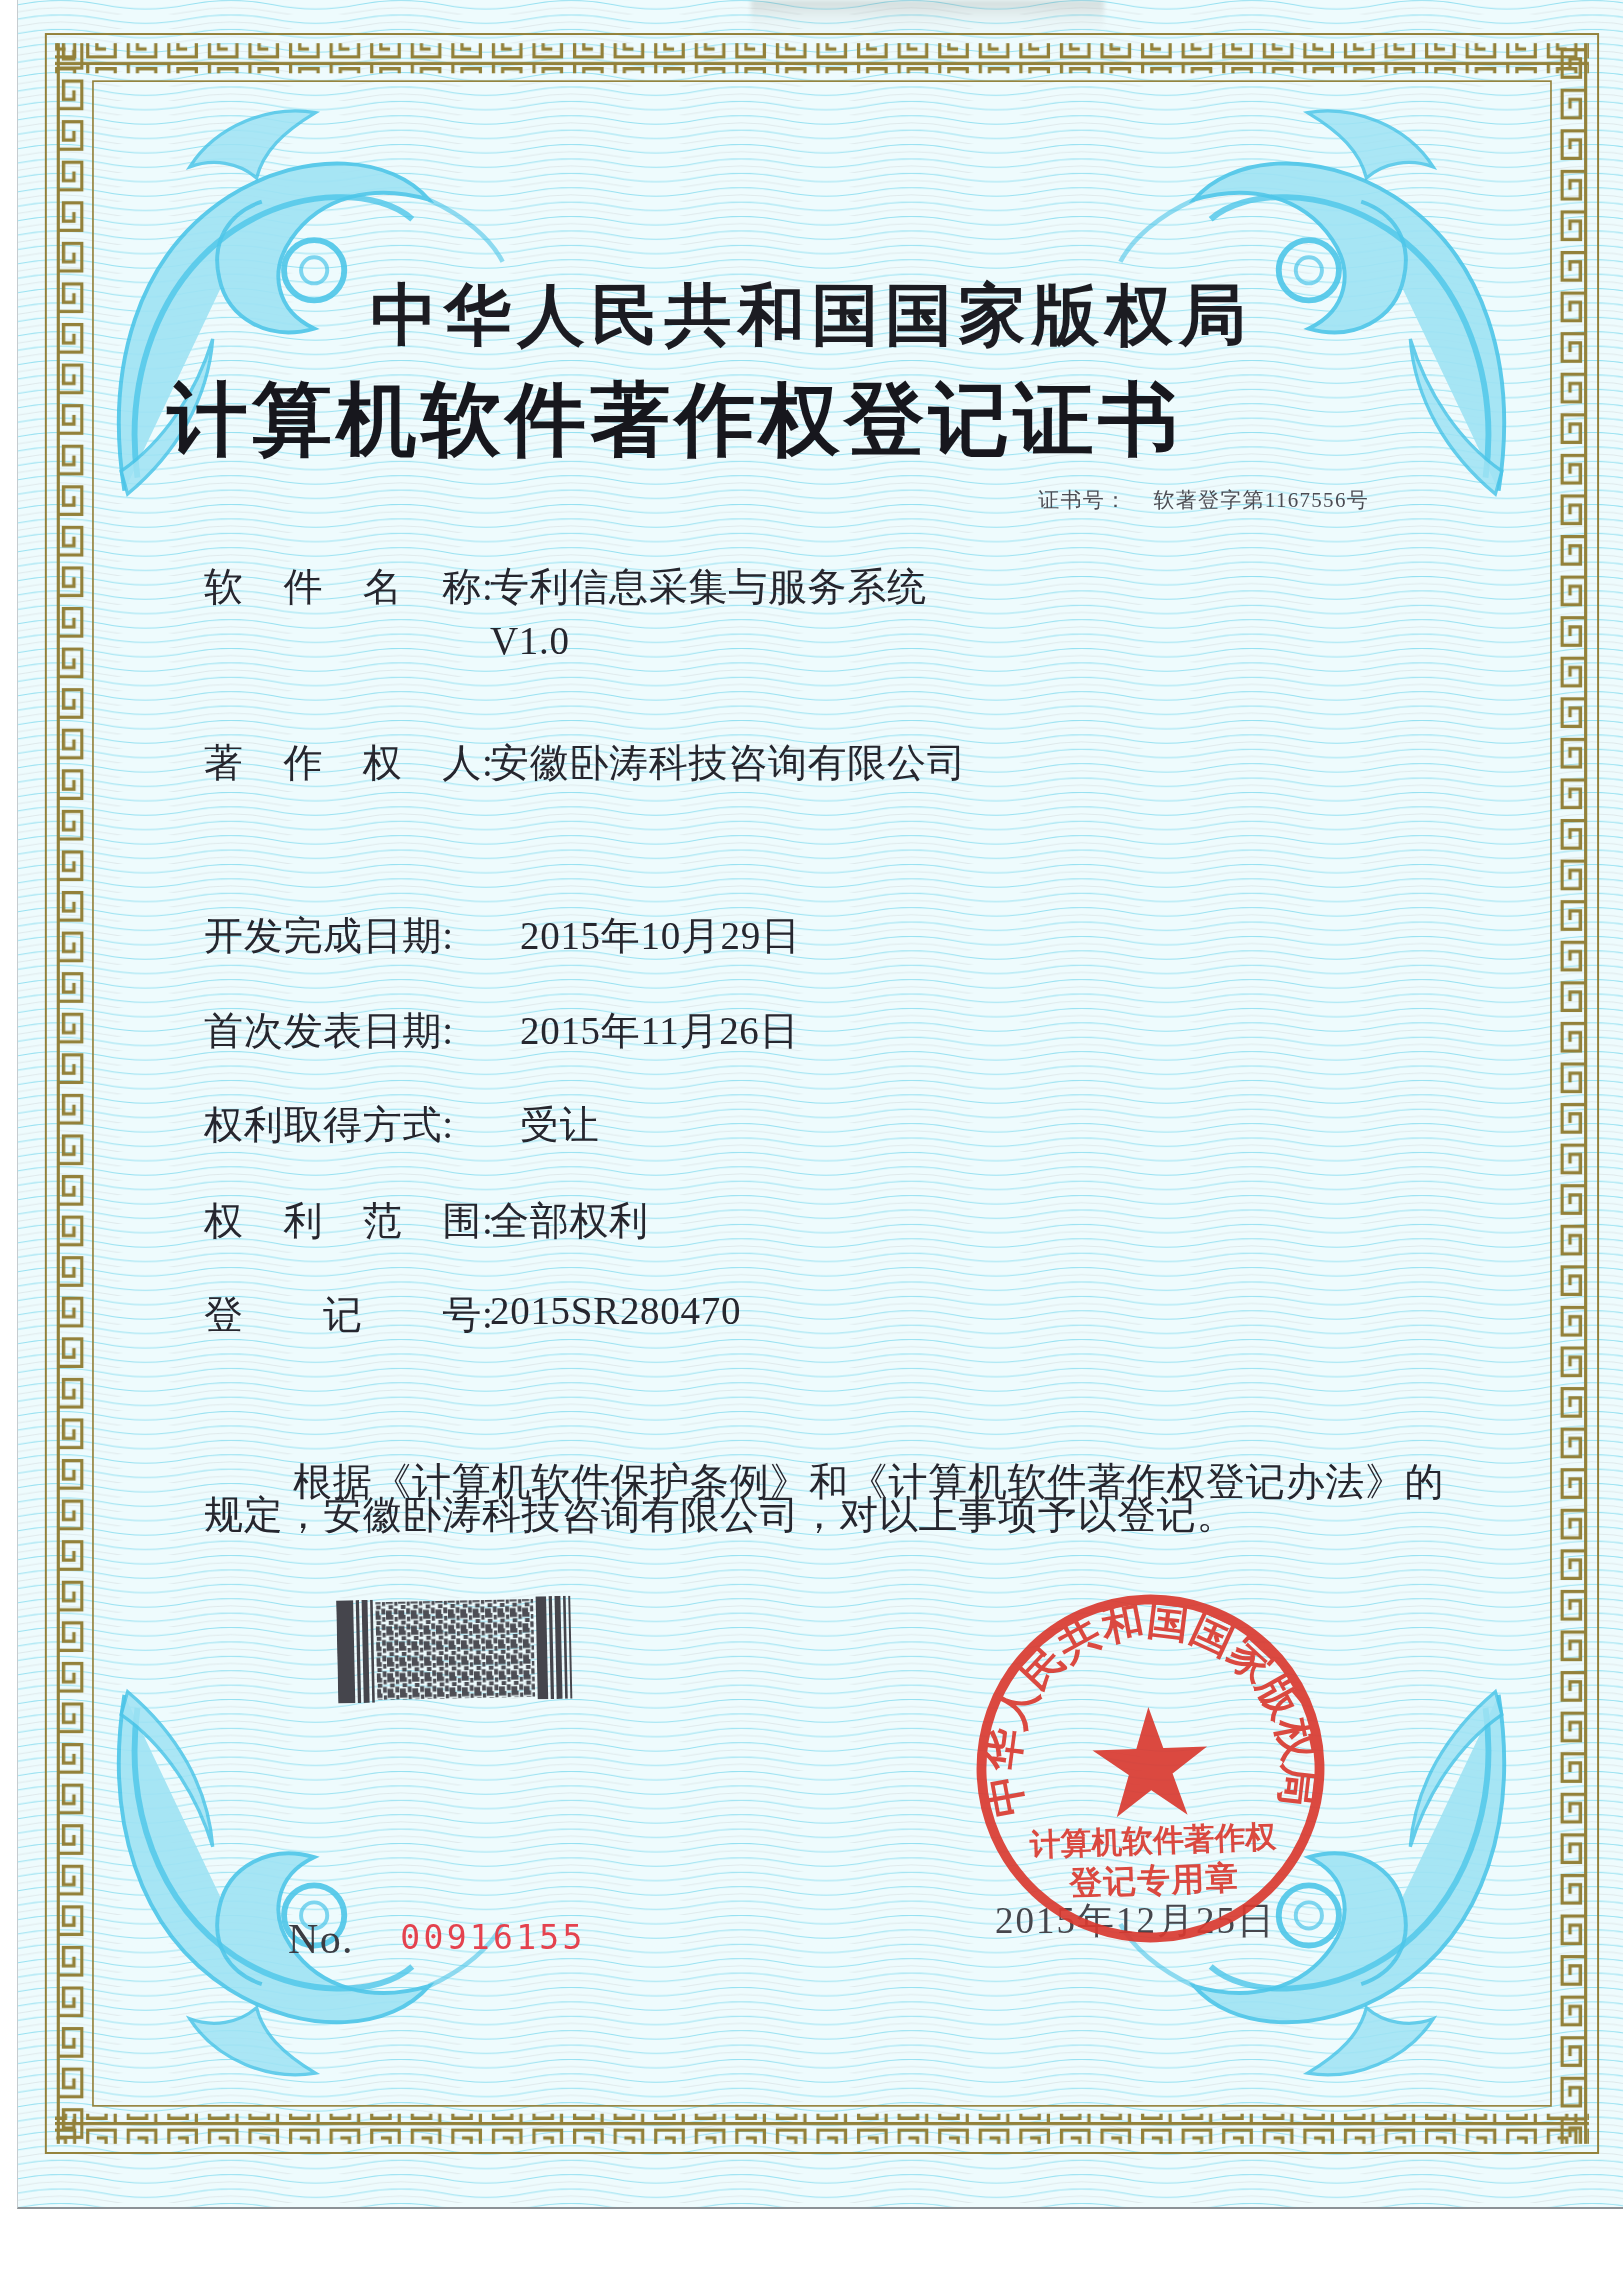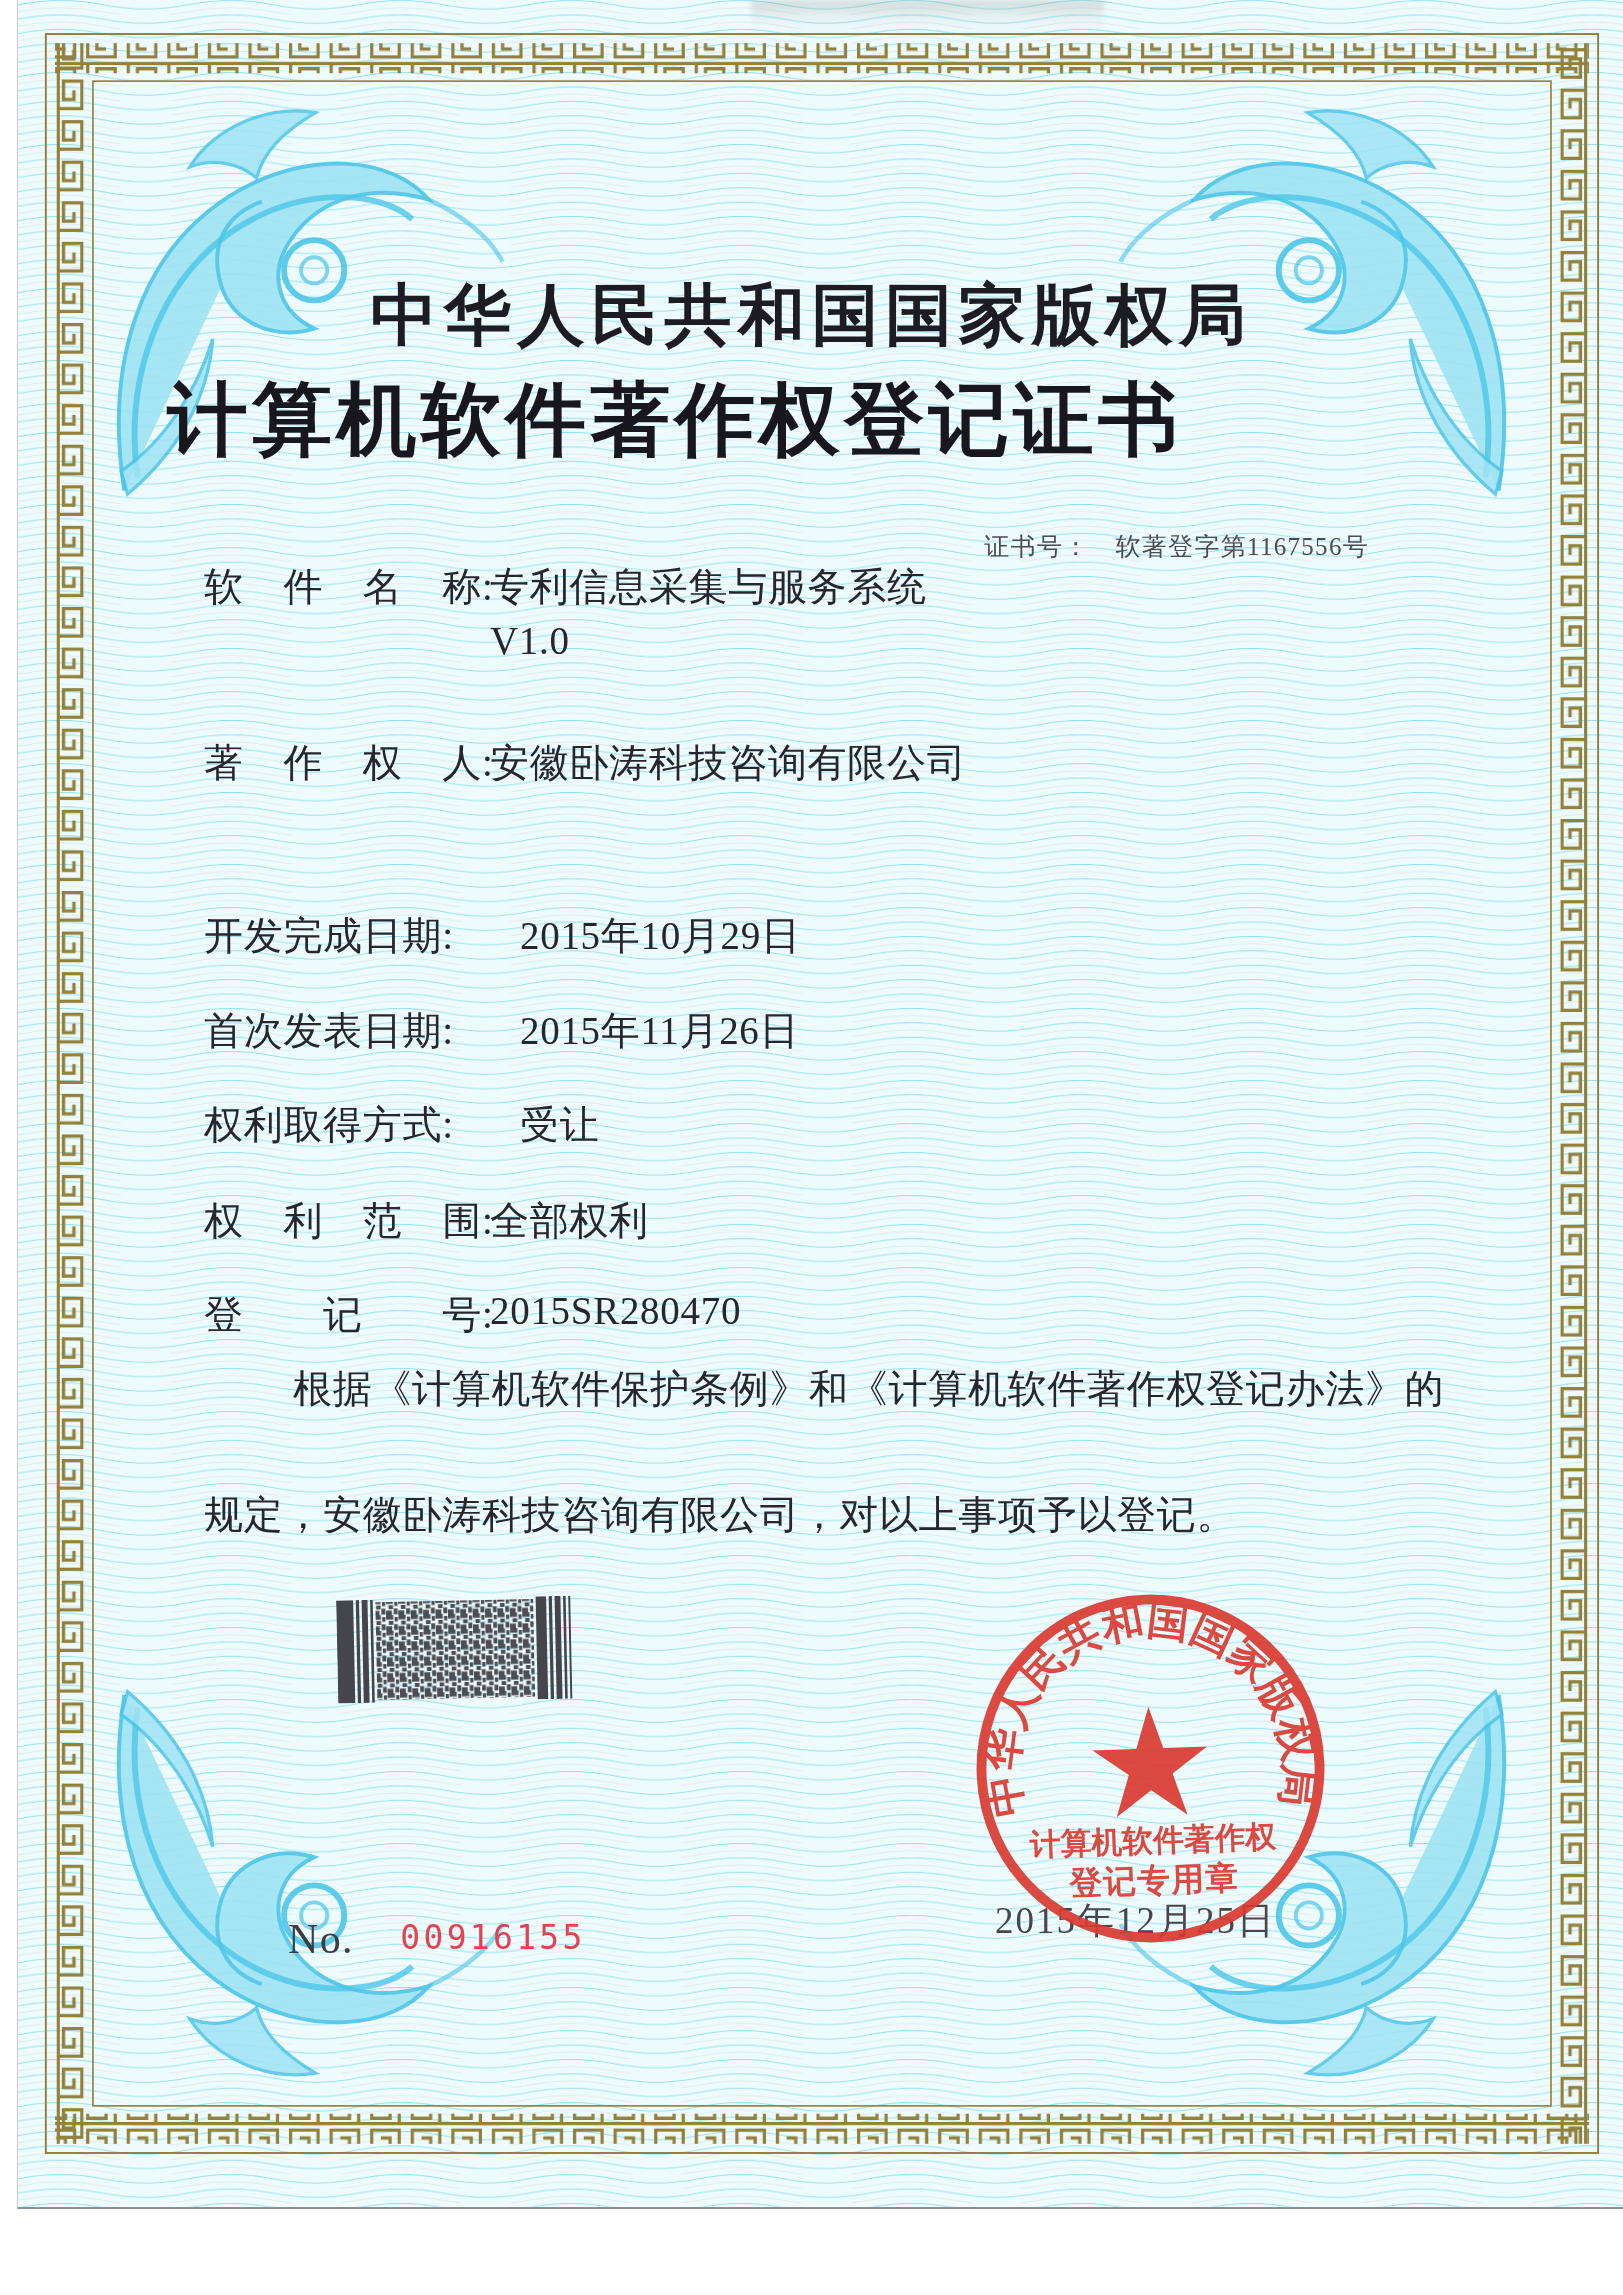--- a/index.html
+++ b/index.html
@@ -28,37 +28,37 @@
   
   #authority-title{
     left:0;top:270px;width:1623px;text-align:center;
     font-size:67px;font-weight:700;letter-spacing:6.5px;color:#1c1c22;
   }
   #certificate-title{
     left:0;top:367px;width:1350px;text-align:center;
     font-size:80px;font-weight:700;letter-spacing:4.6px;color:#17171d;
   }
   #cert-no-line{
-    top:486px;right:254px;font-size:25px;color:#4b4b52;letter-spacing:1.3px;white-space:nowrap;margin-top:44px;
+    top:486px;right:254px;font-size:21px;color:#4b4b52;letter-spacing:1.3px;white-space:nowrap;
   }
   #cert-no-line .gap{display:inline-block;width:26px;}
   
   .row{white-space:nowrap;color:#26262e;font-size:39px;}
   .row .lbl{position:absolute;left:204px;top:0;letter-spacing:0.7px;}
   .row .val{position:absolute;top:0;letter-spacing:0.7px;}
   .val-a{left:490px;}
   .val-b{left:520px;}
   #row-name{top:560px;}  #row-version{top:618px;}
   #row-holder{top:736px;}
   #row-dev{top:909px;}  #row-pub{top:1004px;}
   #row-acq{top:1098px;}  #row-scope{top:1194px;}
   #row-reg{top:1288px;}
   
   .stmt{color:#26262e;font-size:39px;letter-spacing:0.7px;white-space:nowrap;}
-  #stmt1{left:293px;top:1362px;font-family:Liberation Serif, serif;}
+  #stmt1{left:293px;top:1455px;font-family:Liberation Serif, serif;}
   #stmt2{left:204px;top:1488px;}
   
   #barcode{left:337px;top:1598px;transform:rotate(-1.2deg);}
   
   #seal-date{
     left:995px;top:1896px;width:301px;
     font-size:37px;letter-spacing:2px;color:#46464c;white-space:nowrap;z-index:4;
   }
   #seal{left:971px;top:1589px;width:359px;height:359px;z-index:5;transform:rotate(-2deg);}
   #seal svg{mix-blend-mode:multiply;}

